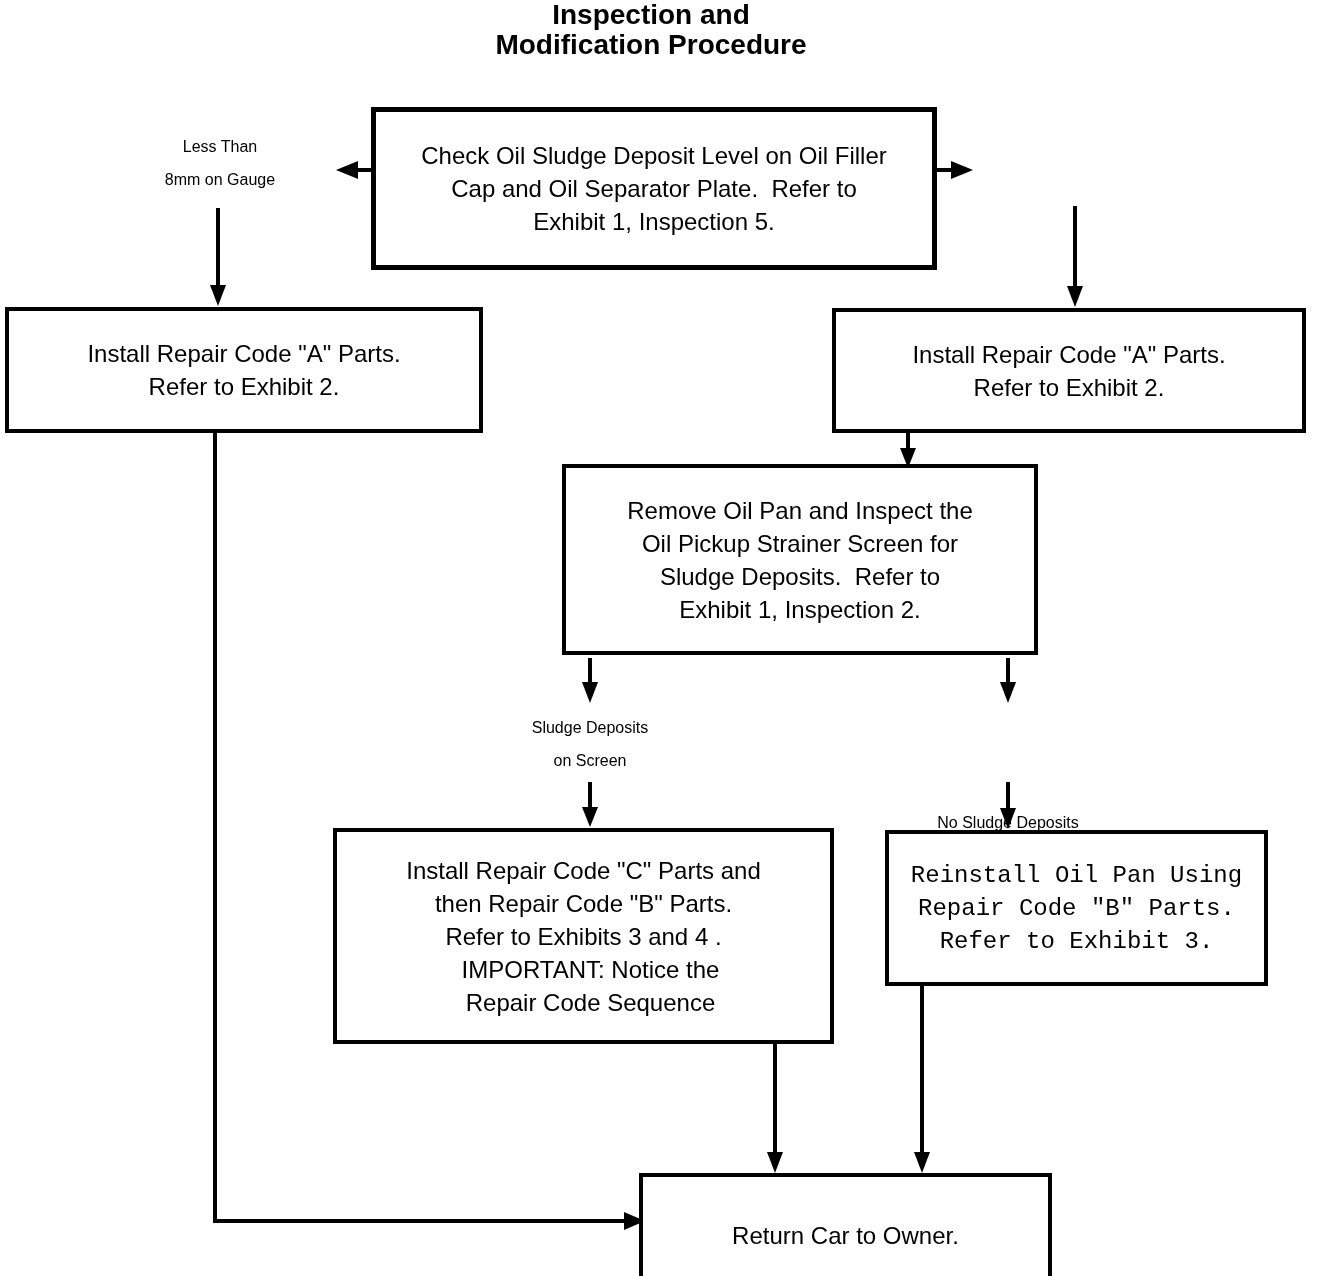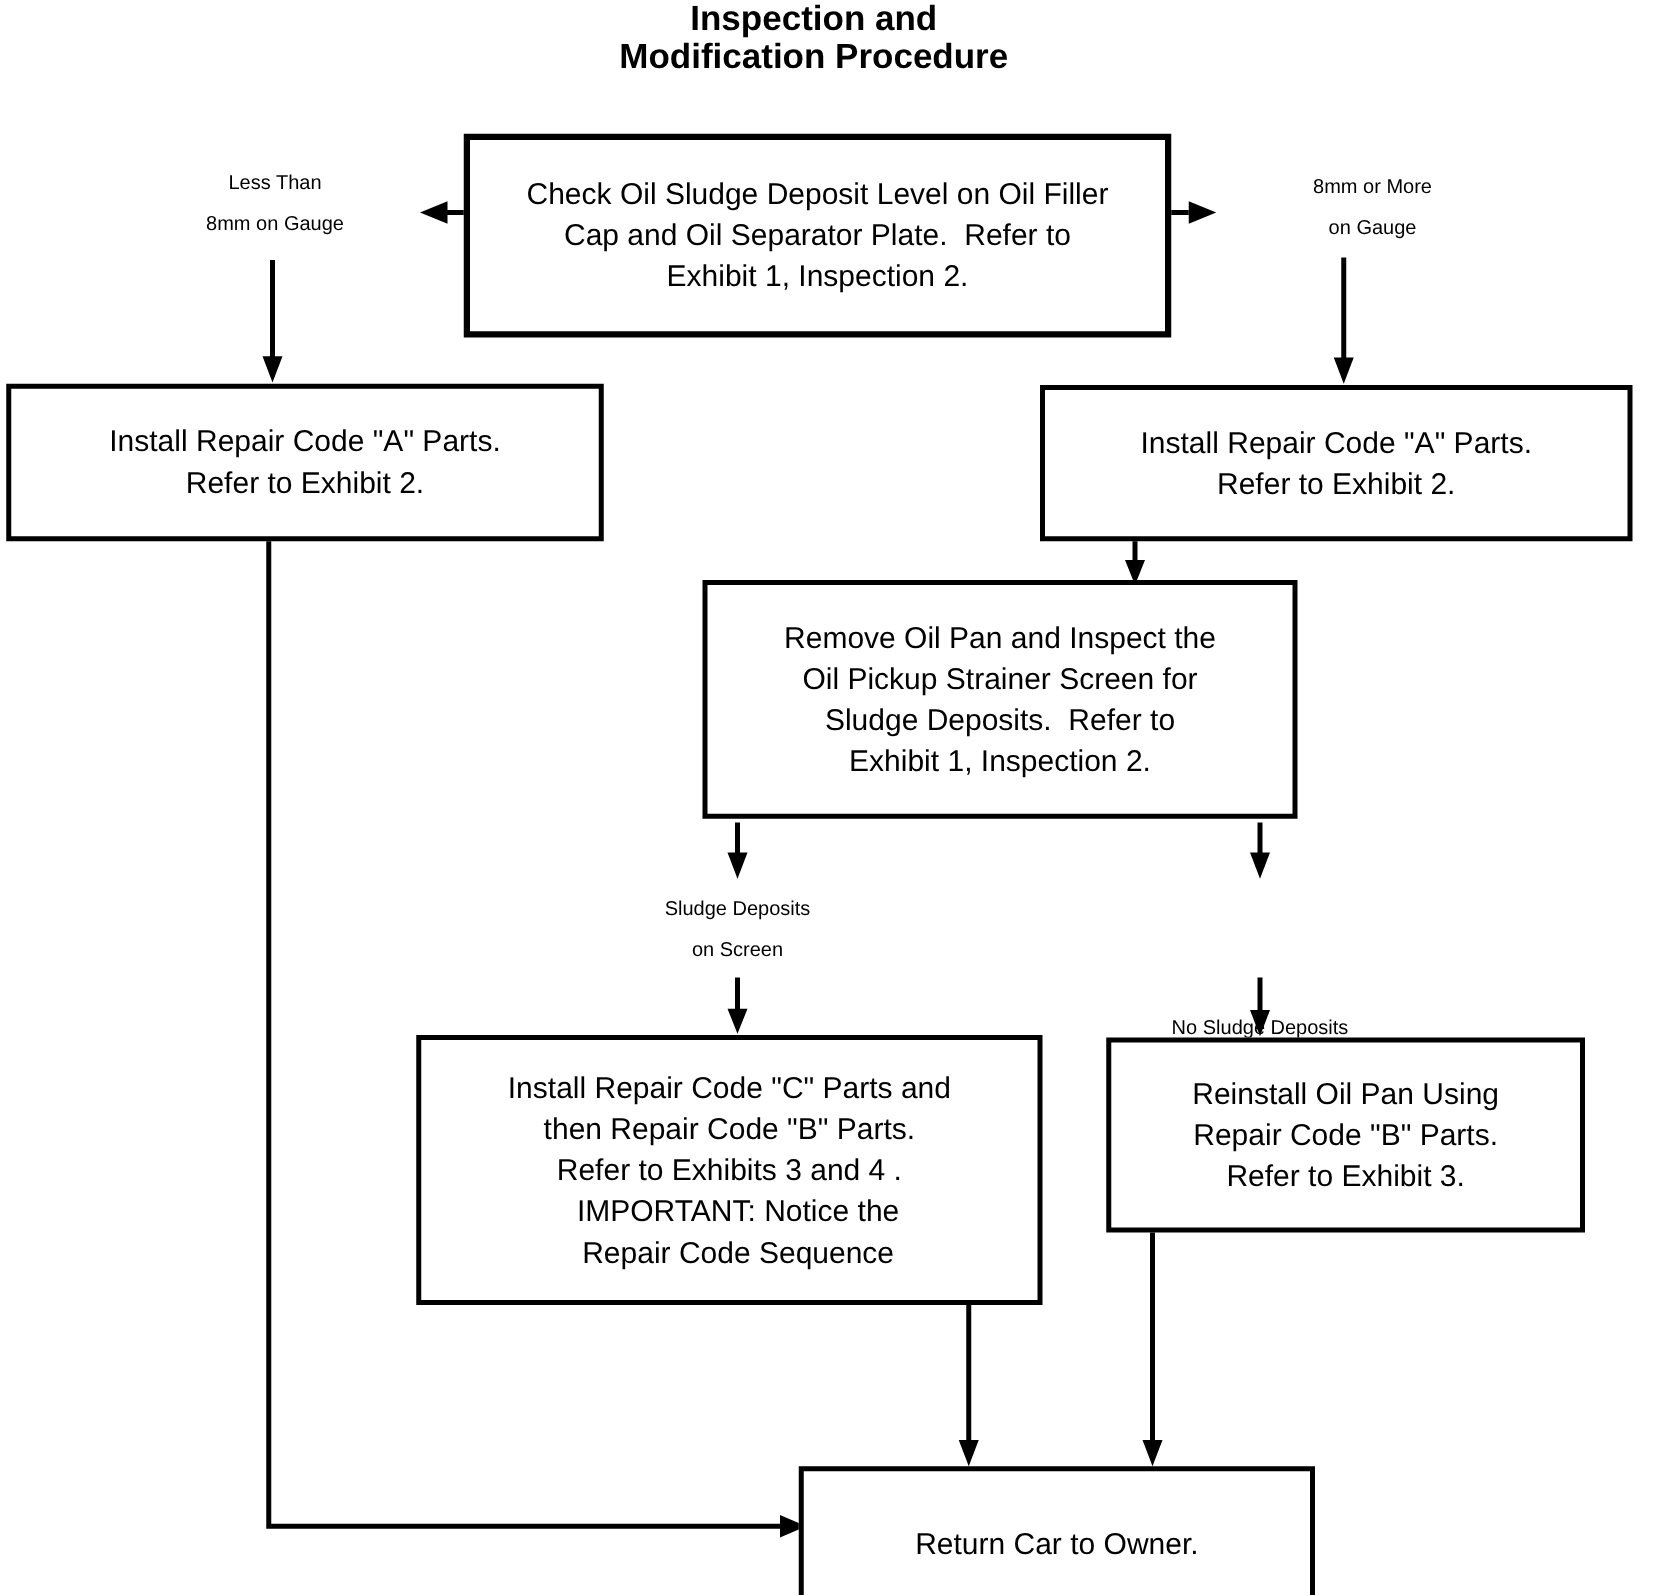--- a/index.html
+++ b/index.html
@@ -111,35 +111,33 @@
     <line x1="922" y1="985" x2="922" y2="1154"></line>
     <polygon points="922,1173 914,1152 930,1152"></polygon>
 
     <polyline points="215,432 215,1221 627,1221"></polyline>
     <polygon points="645,1221 624,1212 624,1230"></polygon>
   </svg>
 
   <div class="flow-label" style="left:90px; top:130px; width:260px;">Less Than
 8mm on Gauge</div>
 
-  <div class="flow-label" style="left:968px; top:133px; width:260px;">8mm or More
-on Gauge</div>
 
   <div class="flow-label" style="left:440px; top:711px; width:300px;">Sludge Deposits
 on Screen</div>
 
   <div class="flow-label" style="left:838px; top:711px; width:340px;">
     <div><span class="underlined">No</span><span> Sludge Deposits</span></div>
     <div>on Screen</div>
   </div>
 
   <div class="node" style="left:371px; top:107px; width:566px; height:163px; border-width:5px;">
     <div class="txt">Check Oil Sludge Deposit Level on Oil Filler
 Cap and Oil Separator Plate.  Refer to
-Exhibit 1, Inspection 2.</div>
+Exhibit 1, Inspection 5.</div>
   </div>
 
   <div class="node" style="left:5px; top:307px; width:478px; height:126px;">
     <div class="txt">Install Repair Code "A" Parts.
 Refer to Exhibit 2.</div>
   </div>
 
   <div class="node" style="left:832px; top:308px; width:474px; height:125px;">
     <div class="txt">Install Repair Code "A" Parts.
 Refer to Exhibit 2.</div>
@@ -153,21 +151,21 @@
   </div>
 
   <div class="node" style="left:333px; top:828px; width:501px; height:216px; flex-direction:column;">
     <div class="txt">Install Repair Code "C" Parts and
 then Repair Code "B" Parts.
 Refer to Exhibits 3 and 4 .</div>
     <div class="important">IMPORTANT: Notice the
 Repair Code Sequence</div>
   </div>
 
-  <div class="node" style="left:885px; top:830px; width:383px; height:156px;">
+  <div class="node" style="left:885px; top:830px; width:383px; height:156px;font-family:Liberation Mono, monospace;">
     <div class="txt">Reinstall Oil Pan Using
 Repair Code "B" Parts.
 Refer to Exhibit 3.</div>
   </div>
 
   <div class="node" style="left:639px; top:1173px; width:413px; height:124px;">
     <div class="txt">Return Car to Owner.</div>
   </div>
 
 </div>

